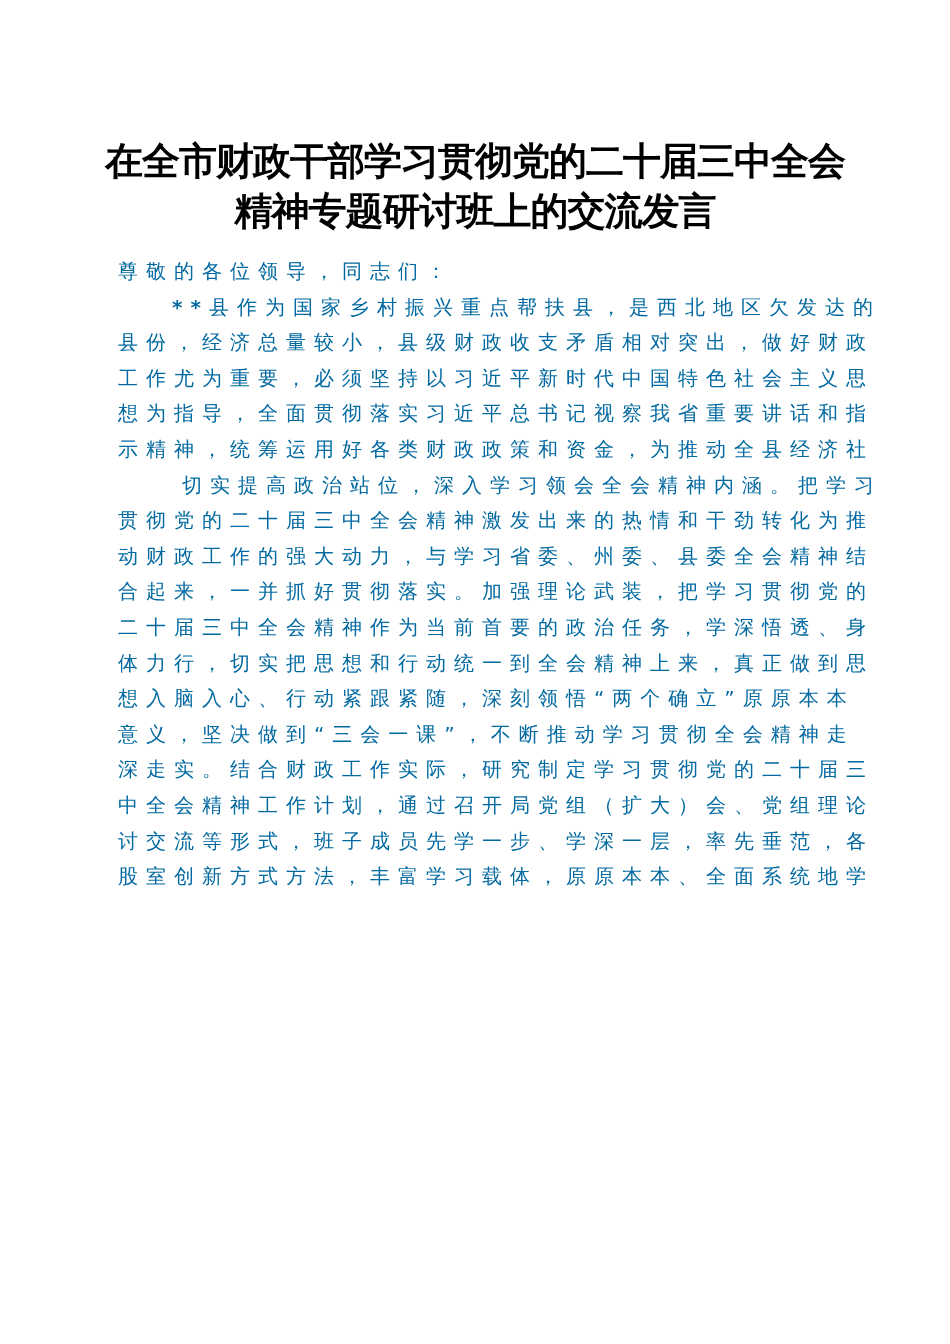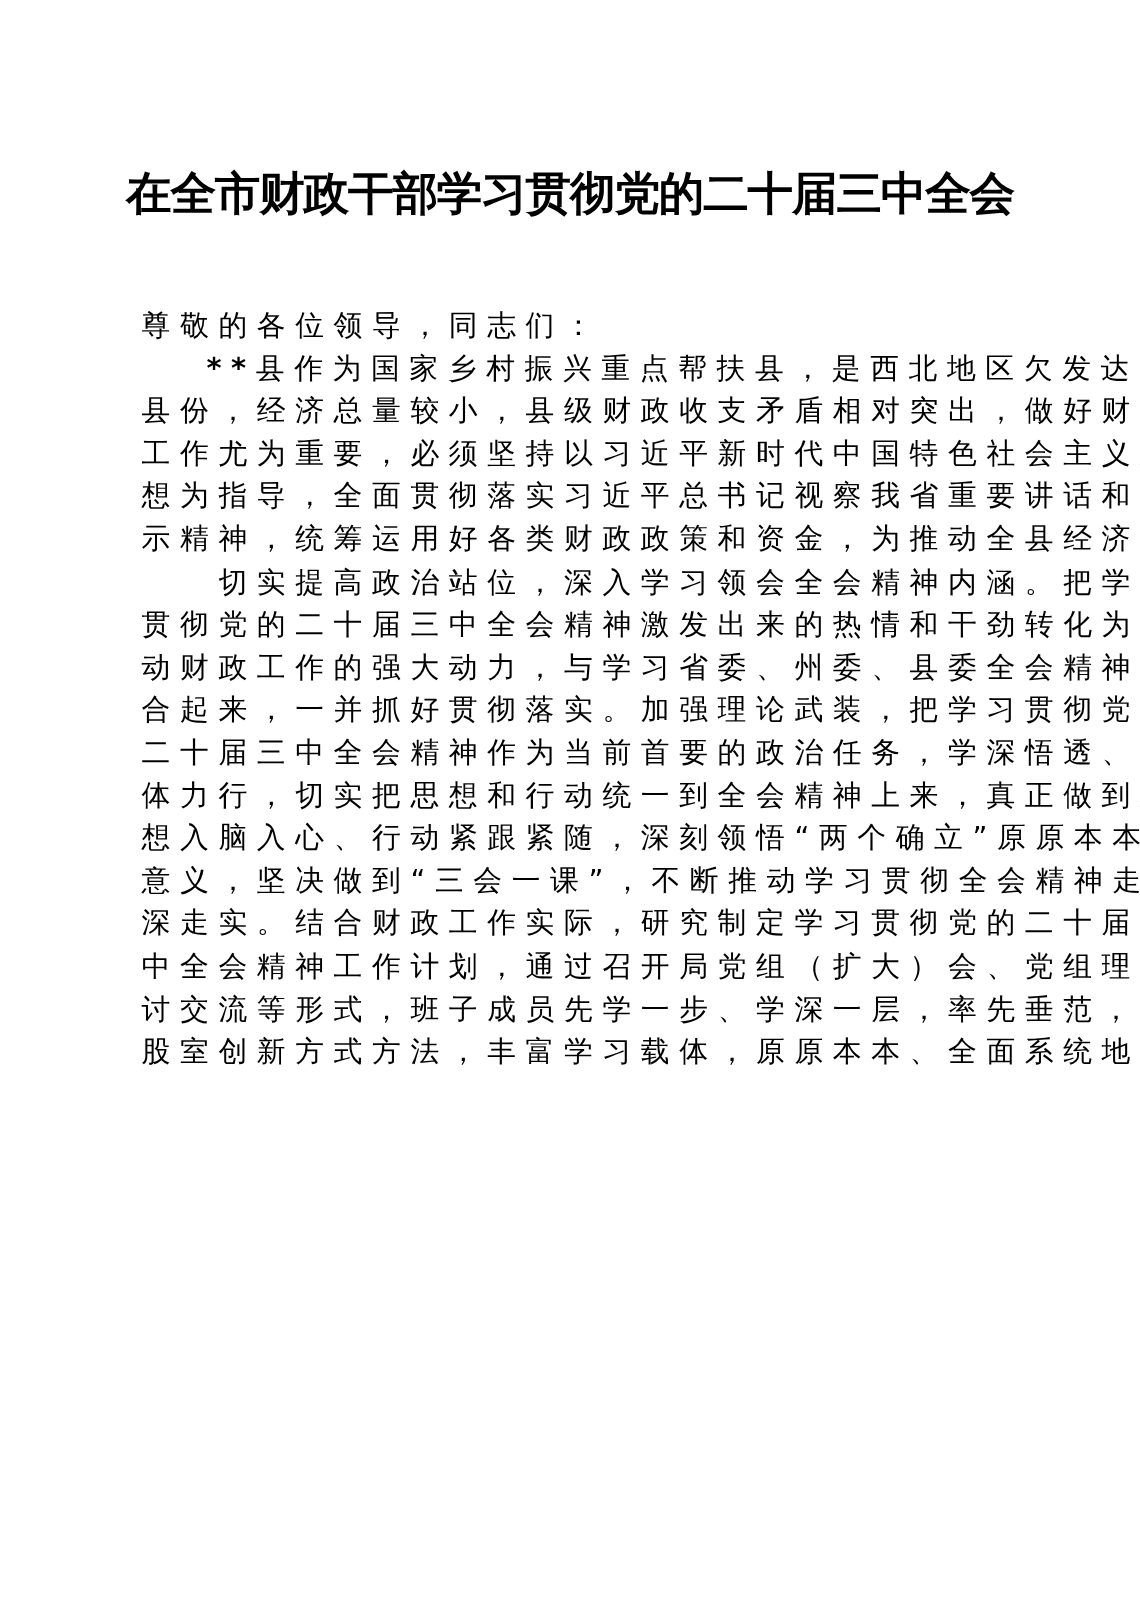--- a/index.html
+++ b/index.html
@@ -38,24 +38,24 @@
   .title .line {
     display: block;
     white-space: nowrap;
   }
   .body-text {
     position: absolute;
     left: 118px;
     top: 254px;
     width: 706px;
     font-family: "DejaVu Sans", "Liberation Sans", sans-serif;
-    font-size: 24px;
+    font-size: 20px;
     line-height: 35.6px;
     letter-spacing: 8px;
-    color: #000000;
+    color: #0369a1;
   }
   .body-text p {
     margin: 0;
     text-align: justify;
   }
   .body-text .line {
     display: block;
     white-space: nowrap;
     height: 35.6px;
   }
@@ -63,20 +63,21 @@
     font-weight: bold;
   }
 </style>
 </head>
 <body>
 
 <div class="page">
 
   <h1 class="title">
     <span class="line">在全市财政干部学习贯彻党的二十届三中全会</span>
+    <span class="line">精神专题研讨班上的交流发言</span>
   </h1>
 
   <div class="body-text">
 
     <p>
       <span class="line">尊敬的各位领导，同志们：</span>
     </p>
 
     <p class="para">
       <span class="line" style="padding-left:54px;"><span class="strong">**</span><span>县作为国家乡村振兴重点帮扶县，是西北地区欠发达的</span></span>

